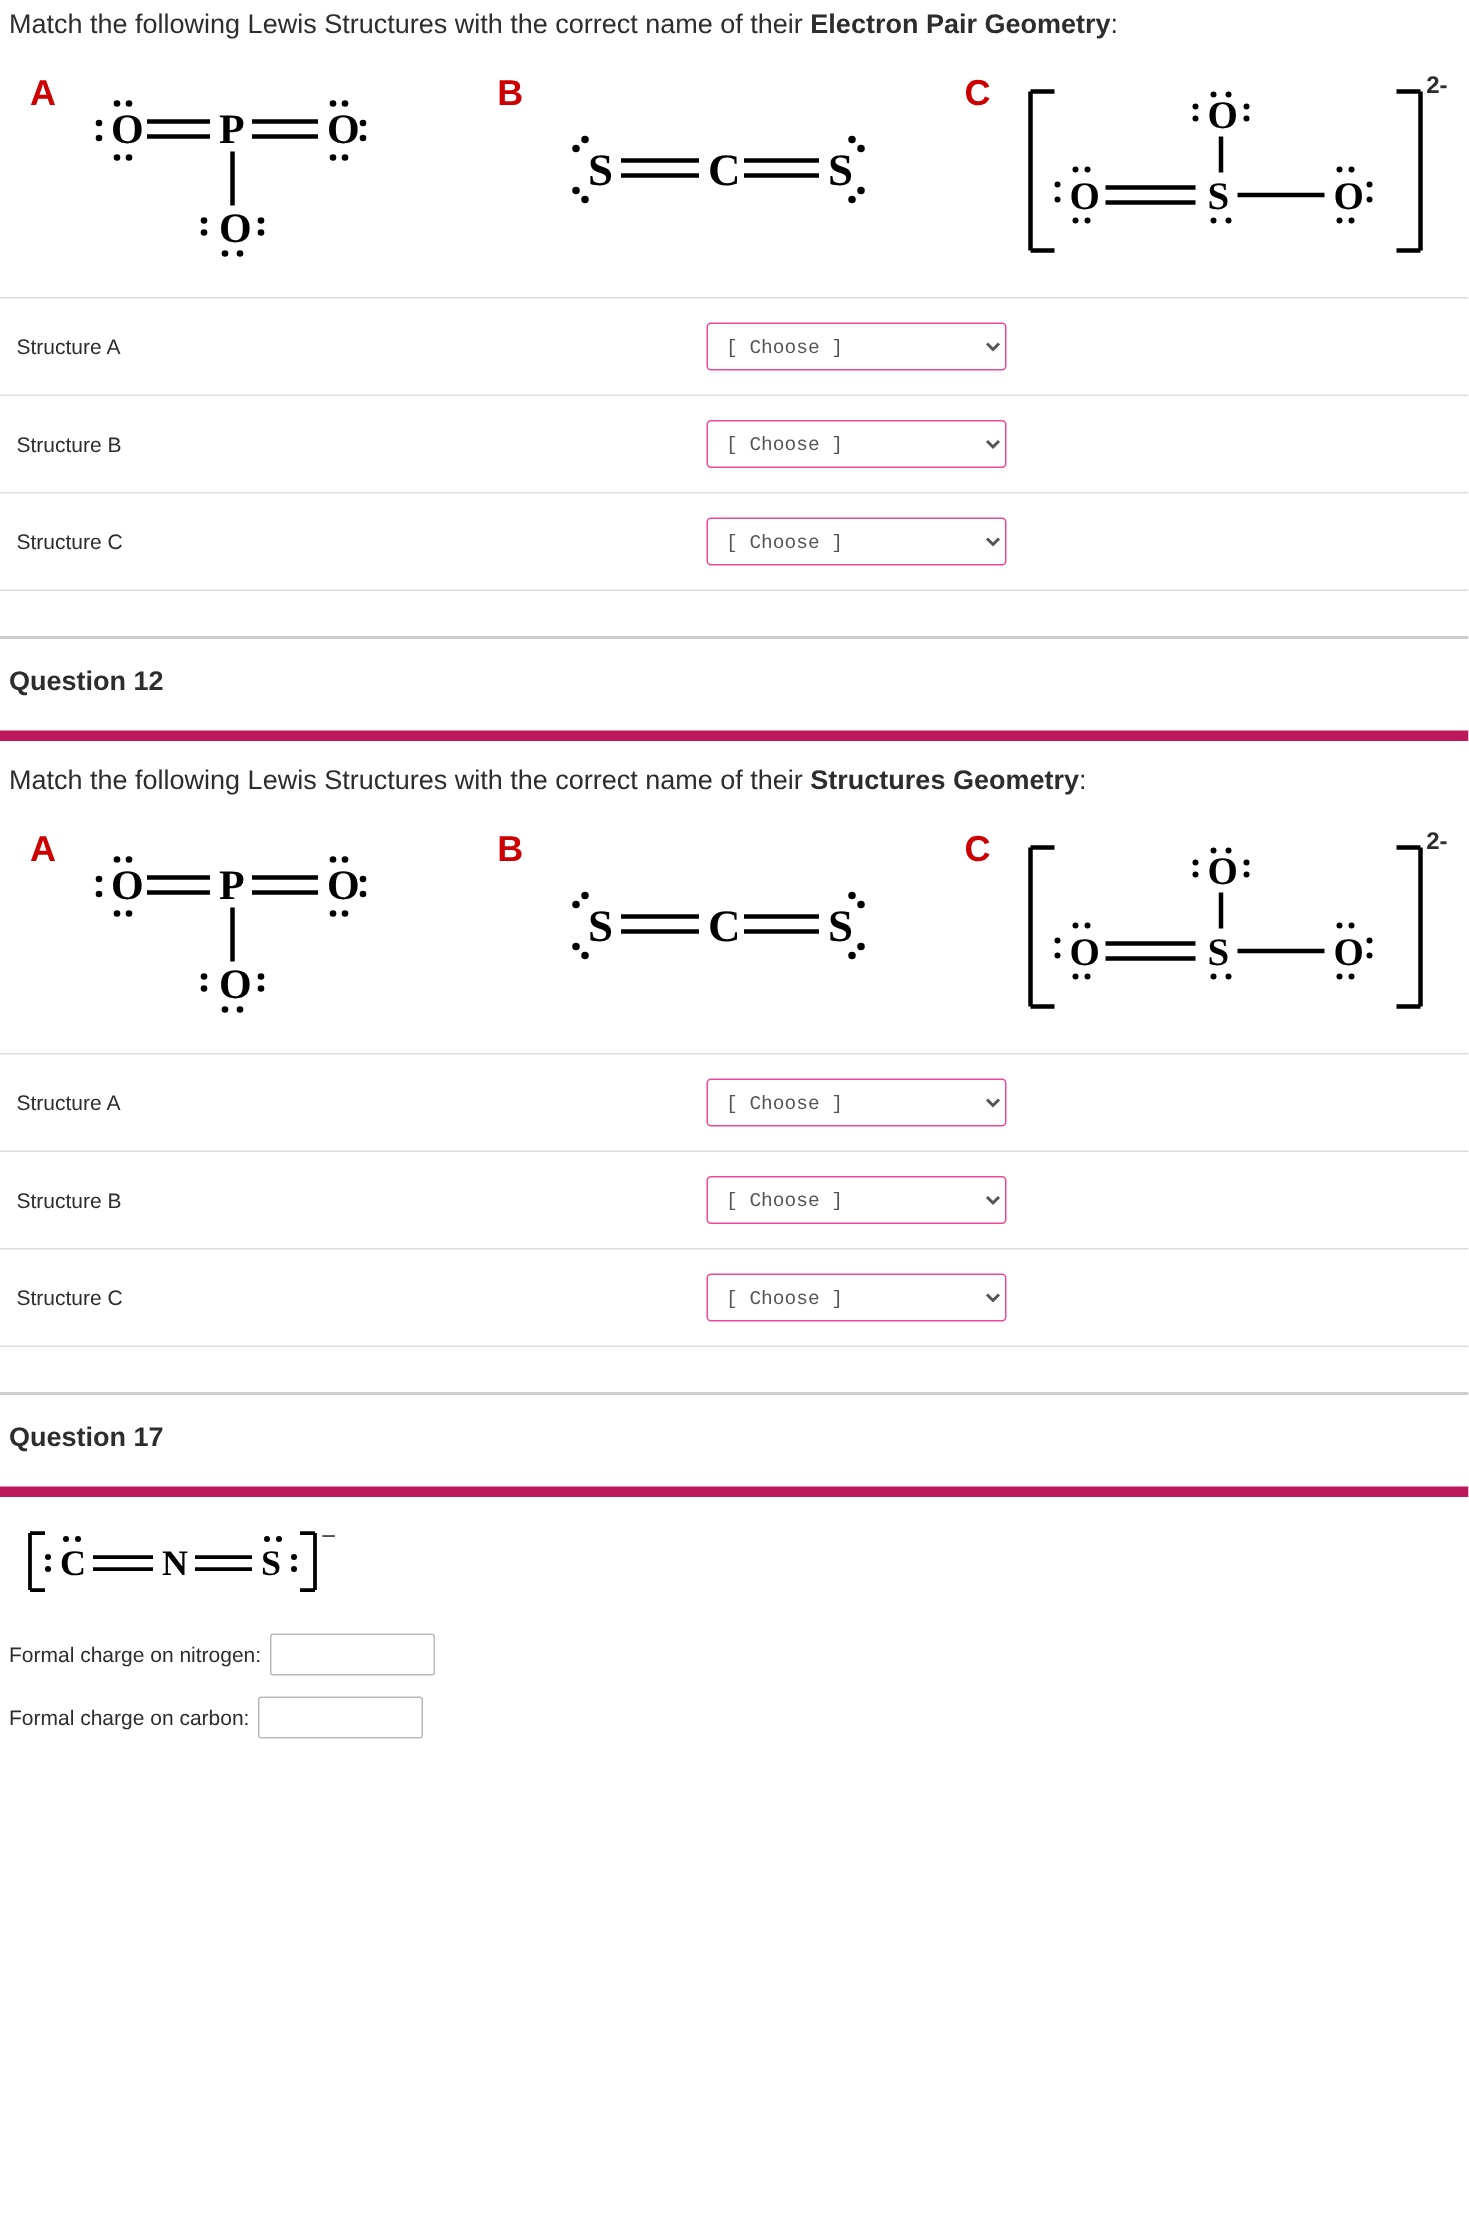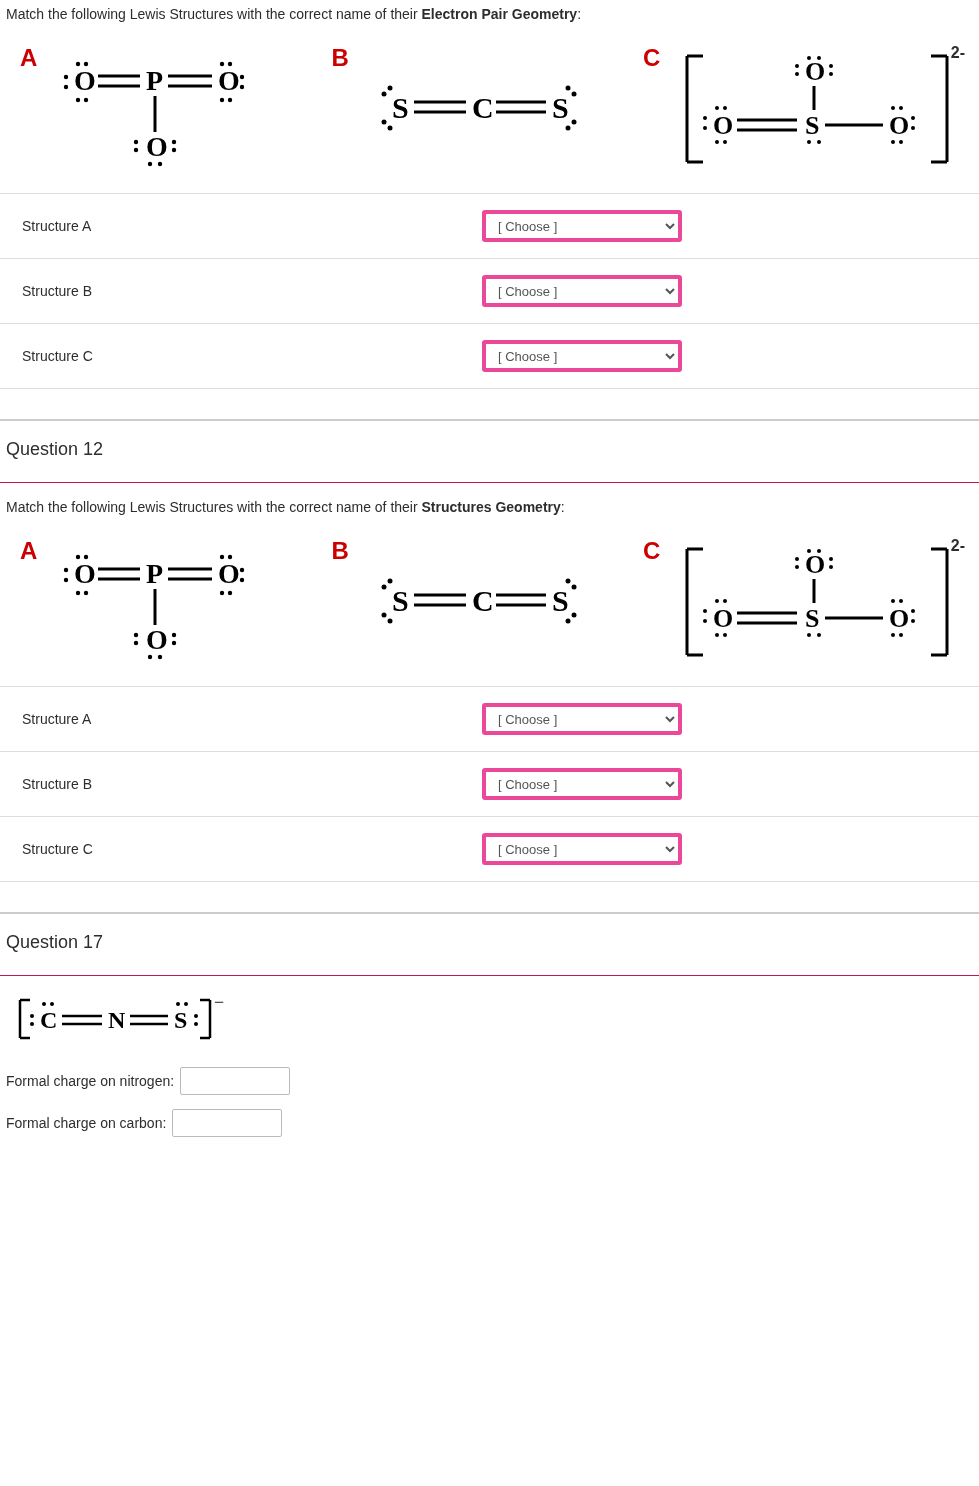--- a/index.html
+++ b/index.html
@@ -5,21 +5,21 @@
   * { box-sizing: border-box; margin: 0; padding: 0; }
   body {
     font-family: "Helvetica Neue", Arial, sans-serif;
     font-size: 14px;
     color: #2d2d2d;
     background: #fff;
     width: 979px;
   }
   .prompt-text {
     padding: 6px 6px 12px 6px;
-    font-size: 14px;
+    font-size: 18px;
   }
   .prompt-text b { font-weight: bold; }
   .figure-row {
     display: flex;
     padding: 10px 20px 20px 20px;
     gap: 30px;
   }
   .fig {
     position: relative;
     flex: 1;
@@ -40,46 +40,47 @@
     position: absolute;
     top: 0;
     right: -6px;
     font-weight: bold;
     font-size: 16px;
   }
   .match-row {
     display: flex;
     align-items: center;
     border-bottom: 1px solid #ddd;
-    padding: 16px 22px;
+    padding: 16px 11px;
   }
   .match-row:first-child { border-top: 1px solid #ddd; }
   .match-label {
     width: 460px;
     font-size: 14px;
   }
   select {
     width: 200px;
     height: 32px;
     padding: 4px 8px;
     font-size: 13px;
-    border: 4px solid #ec4899;
+    border: 1px solid #ec4899;
     border-radius: 3px;
     background: #fff;
     color: #555;
+    font-family: Liberation Mono, monospace;
   }
   .question-sep {
     border-top: 2px solid #ccc;
     margin-top: 30px;
   }
   .question-header {
-    font-weight: normal;
+    font-weight: bold;
     font-size: 18px;
     padding: 18px 6px 22px 6px;
-    border-bottom: 1px solid #be185d;
+    border-bottom: 7px solid #be185d;
   }
   .q13-body {
     padding: 6px 6px 40px 6px;
   }
   .q13-struct {
     margin: 12px 0 20px 8px;
   }
   .fc-row {
     display: flex;
     align-items: center;

